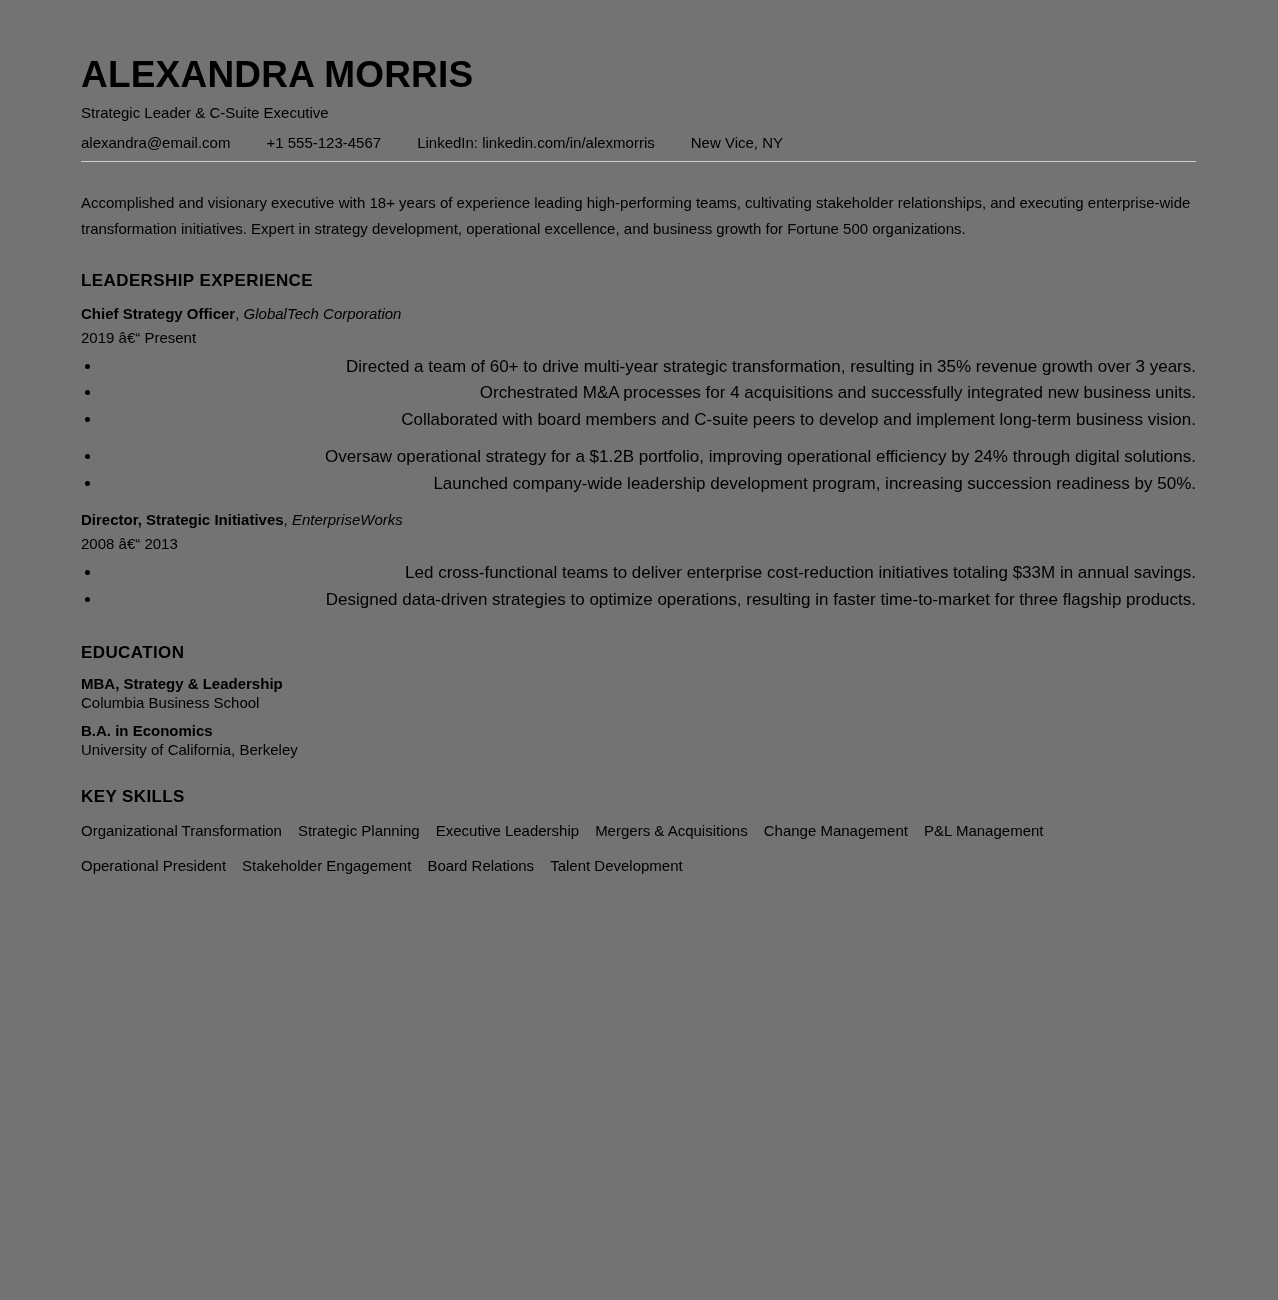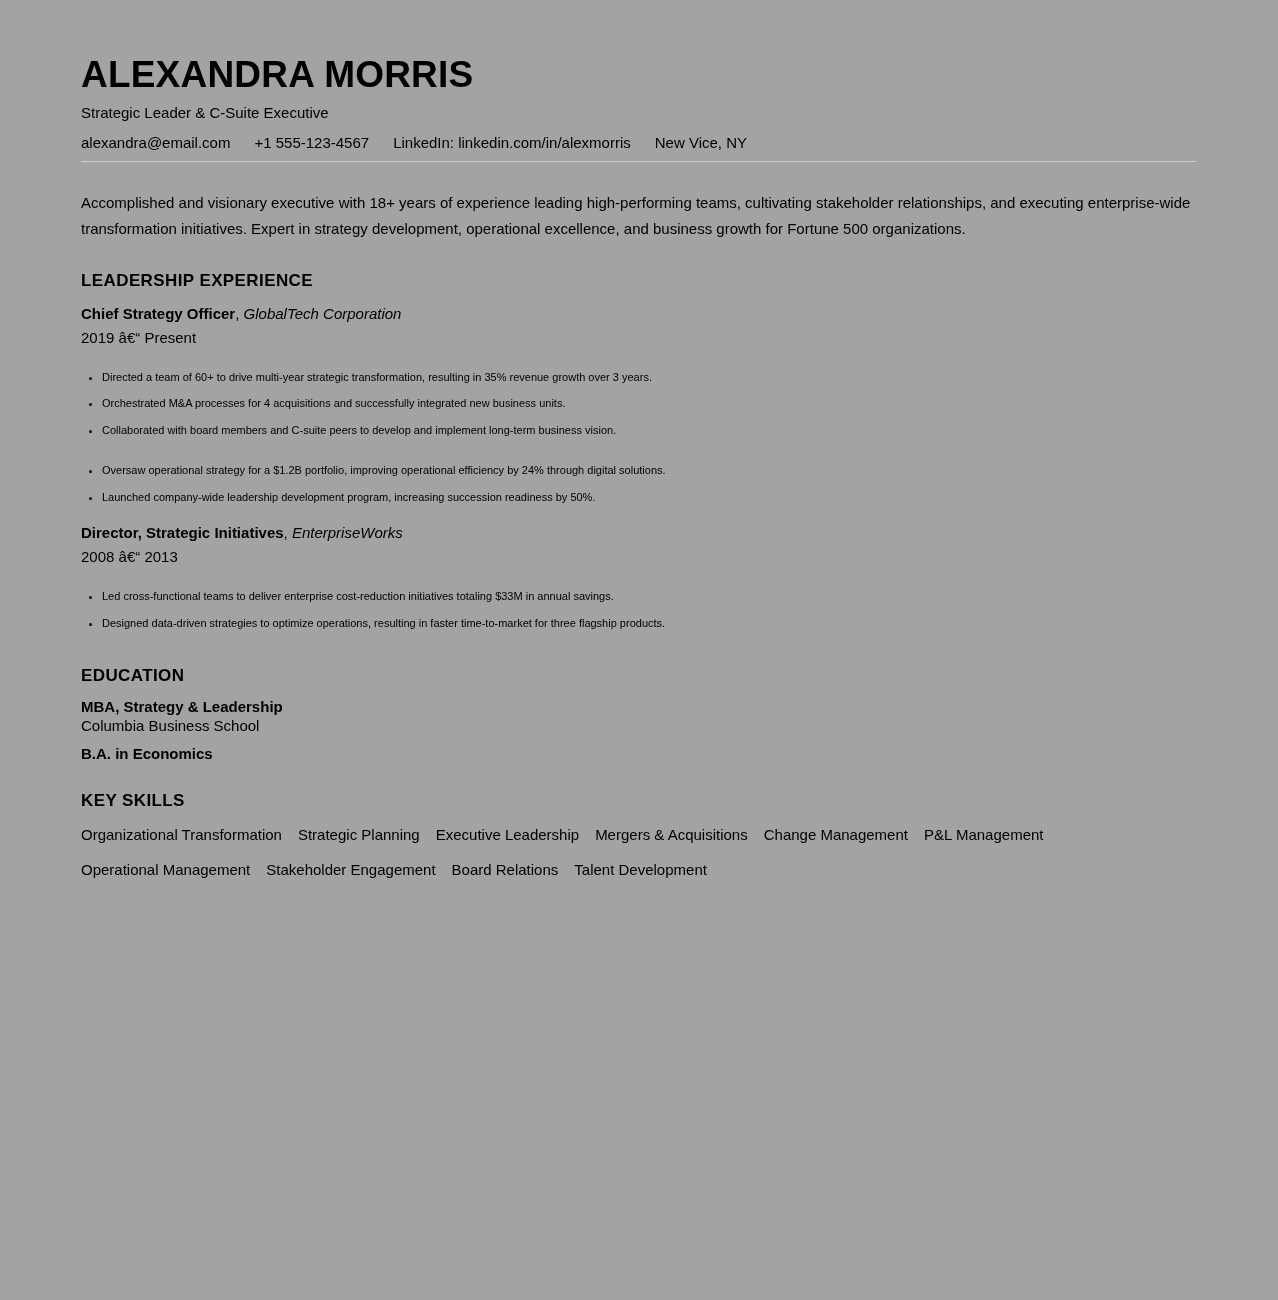--- a/index.html
+++ b/index.html
@@ -7,38 +7,38 @@
     padding: 0;
     background: #ffffff;
     color: #000000;
     font-family: "Liberation Sans", sans-serif;
   }
   .page {
     width: 1278px;
     min-height: 1300px;
     box-sizing: border-box;
     padding: 55px 82px 40px 81px;
-    background: #a3a3a3;
+    background: #737373;
   }
   
   h1.name {
     margin: 0;
     font-size: 37px;
     line-height: 1.1;
     font-weight: 700;
     letter-spacing: 0.2px;
   }
   .subtitle {
     margin: 7px 0 0;
     font-size: 15px;
     line-height: 20px;
   }
   .contact-row {
     display: flex;
-    gap: 24px;
+    gap: 36px;
     margin-top: 10px;
     font-size: 15px;
     line-height: 20px;
     white-space: nowrap;
   }
   .divider {
     border: none;
     border-top: 1px solid #cccccc;
     margin: 8px 0 0;
   }
@@ -64,24 +64,25 @@
     align-items: baseline;
     font-size: 15px;
     line-height: 24px;
     flex-direction: column;
   }
   .job-title { font-weight: 700; }
   .job-sep { white-space: pre-wrap; }
   .company { font-style: italic; }
   .job-dates { font-size: 15px; white-space: nowrap; }
   ul.bullets {
-    margin: 14px 0 0;
+    margin: 4px 0 0;
     padding-left: 21px;
-    font-size: 11px;
+    font-size: 17px;
     line-height: 26.5px;
+    text-align: right;
   }
   ul.bullets li { padding-left: 0; }
   
   .section-education { margin-top: 30px; }
   .edu-entry { margin-top: 11px; font-size: 15px; line-height: 19px; }
   .edu-entry + .edu-entry { margin-top: 9px; }
   .degree { font-weight: 700; }
   
   .skills-list {
     display: flex;
@@ -150,32 +151,33 @@
   </section>
 
   <section class="section section-education">
     <h2 class="section-heading">EDUCATION</h2>
     <div class="edu-entry">
       <div class="degree">MBA, Strategy &amp; Leadership</div>
       <div class="school">Columbia Business School</div>
     </div>
     <div class="edu-entry">
       <div class="degree">B.A. in Economics</div>
+      <div class="school">University of California, Berkeley</div>
     </div>
   </section>
 
   <section class="section">
     <h2 class="section-heading">KEY SKILLS</h2>
     <div class="skills-list">
       <span class="skill">Organizational Transformation</span>
       <span class="skill">Strategic Planning</span>
       <span class="skill">Executive Leadership</span>
       <span class="skill">Mergers &amp; Acquisitions</span>
       <span class="skill">Change Management</span>
       <span class="skill">P&amp;L Management</span>
-      <span class="skill">Operational Management</span>
+      <span class="skill">Operational President</span>
       <span class="skill">Stakeholder Engagement</span>
       <span class="skill">Board Relations</span>
       <span class="skill">Talent Development</span>
     </div>
   </section>
 
 </div>
 
 </body></html>

